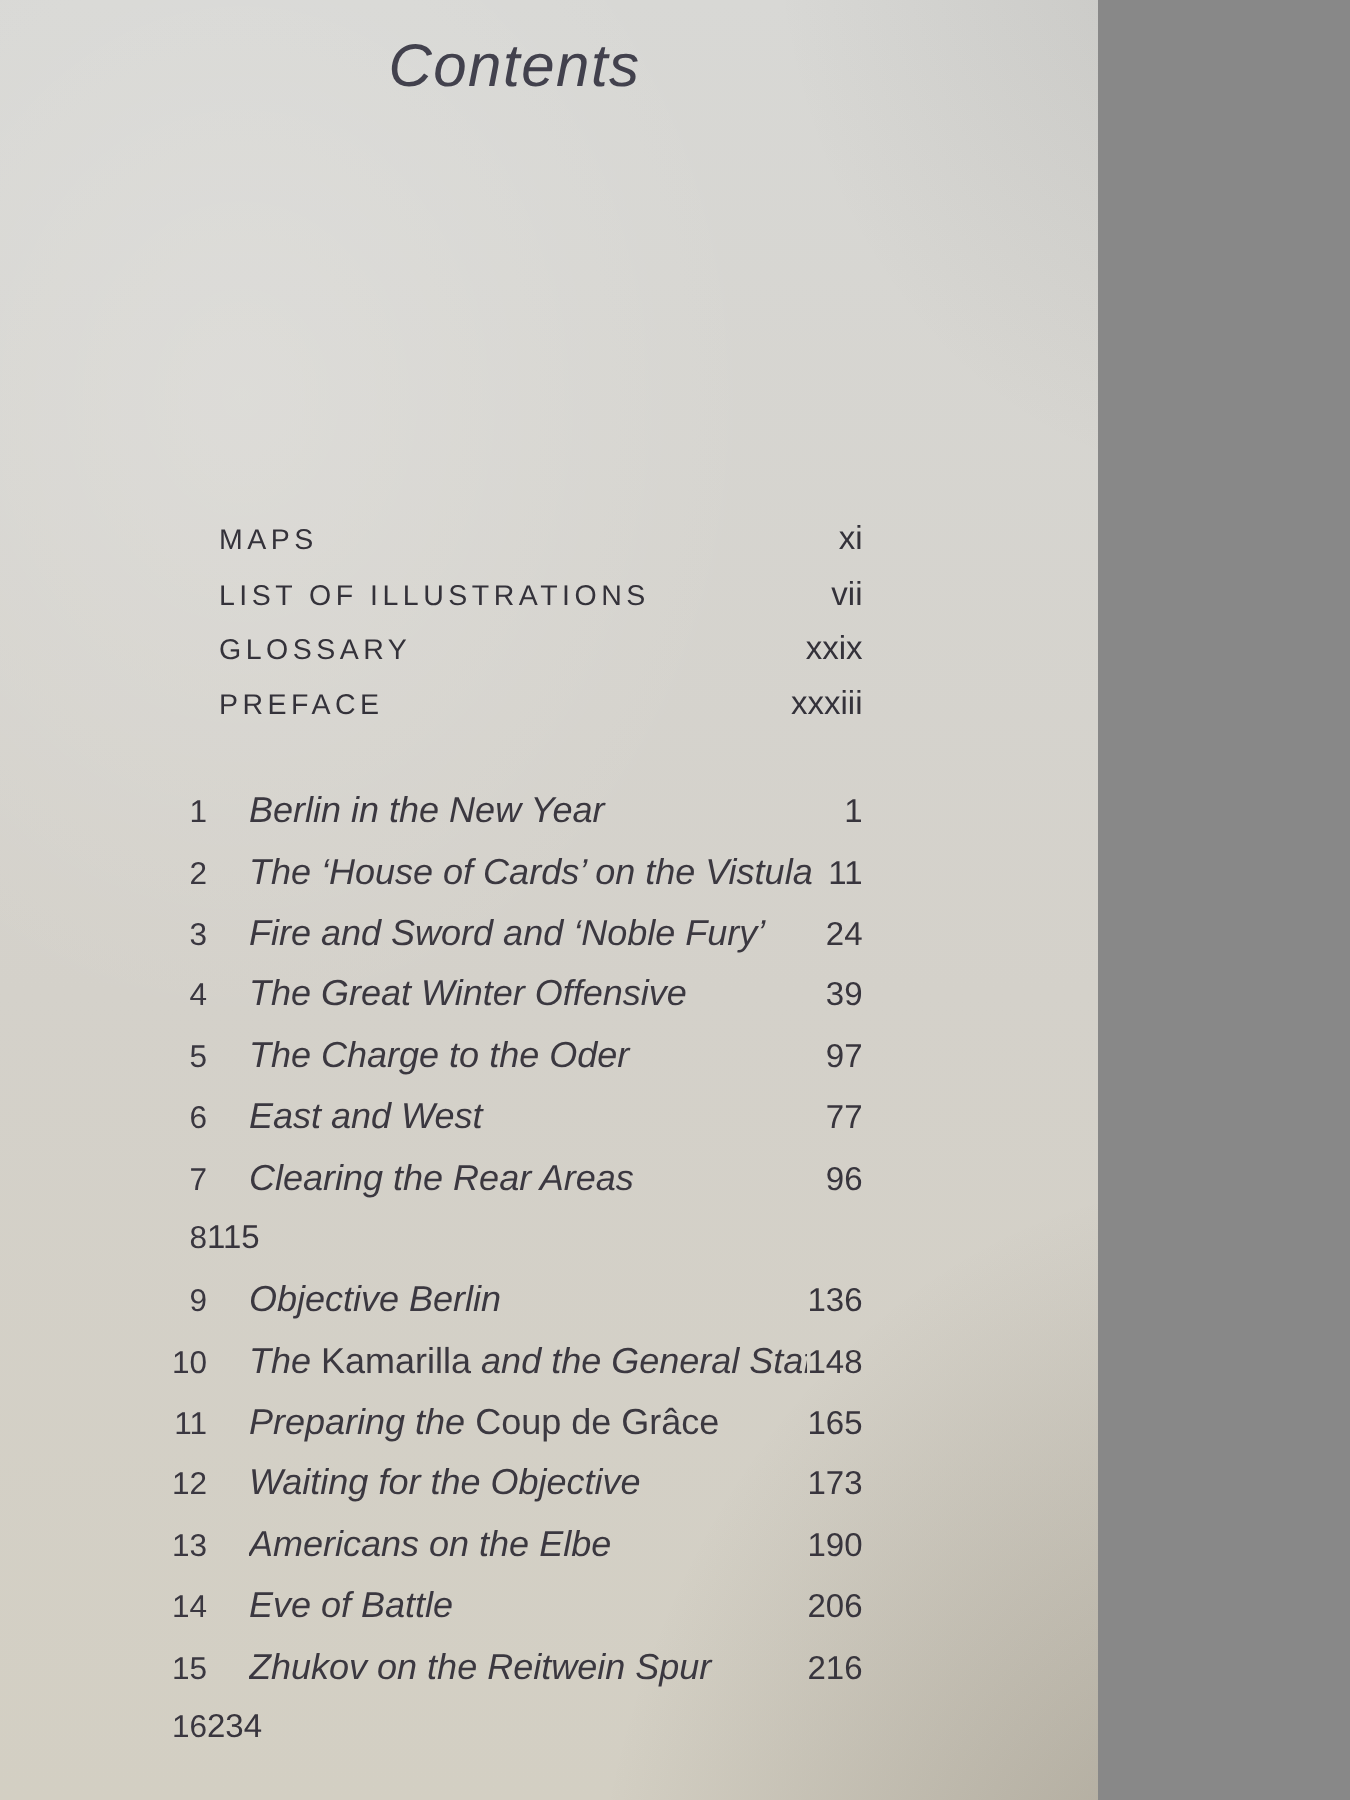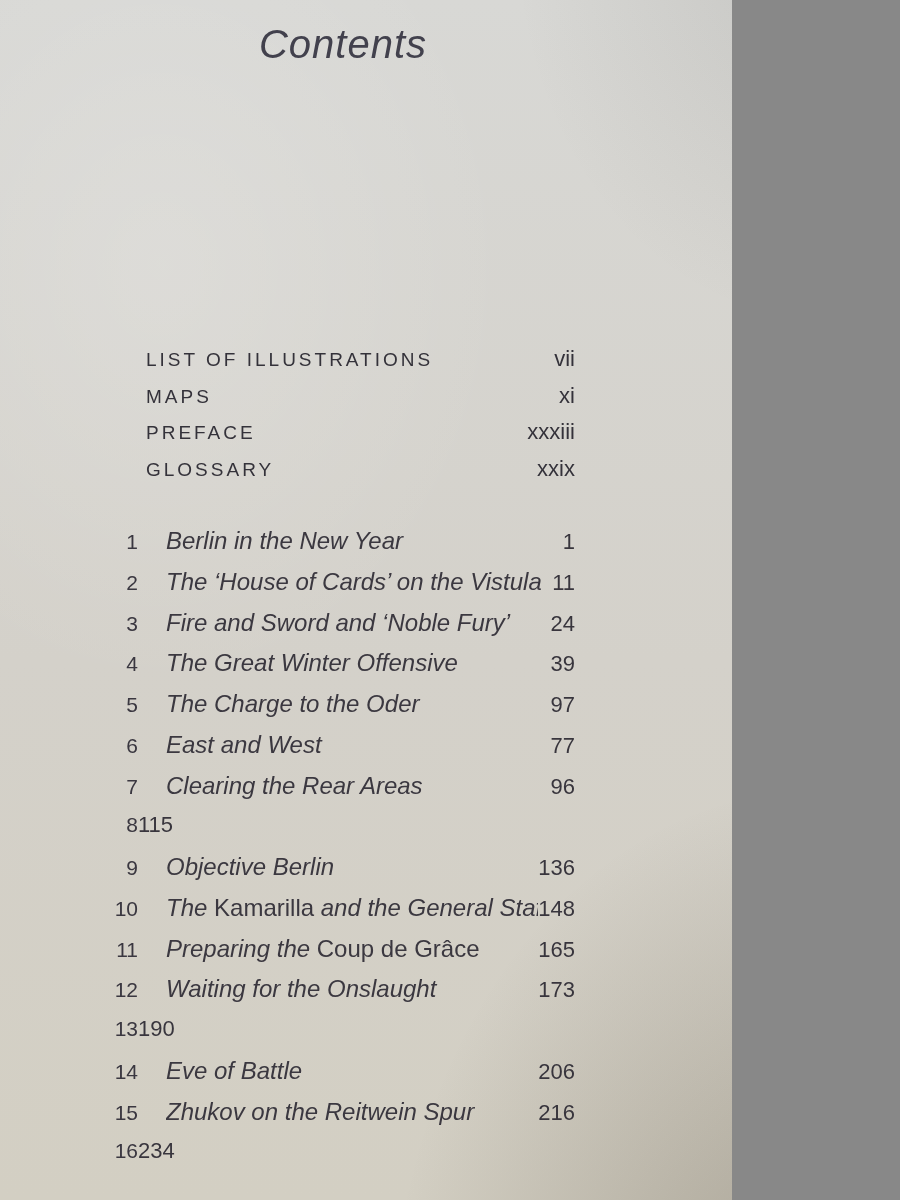--- a/index.html
+++ b/index.html
@@ -94,37 +94,37 @@
   }
 </style>
 </head>
 <body>
 
 <div class="page">
   <h1 class="title">Contents</h1>
 
   <div class="front" id="front">
   <div class="frow">
+    <span class="flabel">MAPS</span>
+    <span class="fpage">xi</span>
+  </div>
+
+  <div class="frow">
     <span class="flabel">LIST OF ILLUSTRATIONS</span>
     <span class="fpage">vii</span>
   </div>
 
   <div class="frow">
-    <span class="flabel">MAPS</span>
-    <span class="fpage">xi</span>
+    <span class="flabel">GLOSSARY</span>
+    <span class="fpage">xxix</span>
   </div>
 
   <div class="frow">
     <span class="flabel">PREFACE</span>
     <span class="fpage">xxxiii</span>
-  </div>
-
-  <div class="frow">
-    <span class="flabel">GLOSSARY</span>
-    <span class="fpage">xxix</span>
   </div>
 </div>
 
   <div class="chapters" id="chapters">
   <div class="crow">
     <span class="cno">1</span>
     <span class="ctitle"><span>Berlin in the New Year</span></span>
     <span class="cpage">1</span>
   </div>
 
@@ -182,26 +182,27 @@
   </div>
 
   <div class="crow">
     <span class="cno">11</span>
     <span class="ctitle"><span>Preparing the </span><span class="roman">Coup de Grâce</span></span>
     <span class="cpage">165</span>
   </div>
 
   <div class="crow">
     <span class="cno">12</span>
-    <span class="ctitle"><span>Waiting for the Onslaught</span></span>
+    <span class="ctitle"><span>Waiting for the Objective</span></span>
     <span class="cpage">173</span>
   </div>
 
   <div class="crow">
     <span class="cno">13</span>
+    <span class="ctitle"><span>Americans on the Elbe</span></span>
     <span class="cpage">190</span>
   </div>
 
   <div class="crow">
     <span class="cno">14</span>
     <span class="ctitle"><span>Eve of Battle</span></span>
     <span class="cpage">206</span>
   </div>
 
   <div class="crow">

